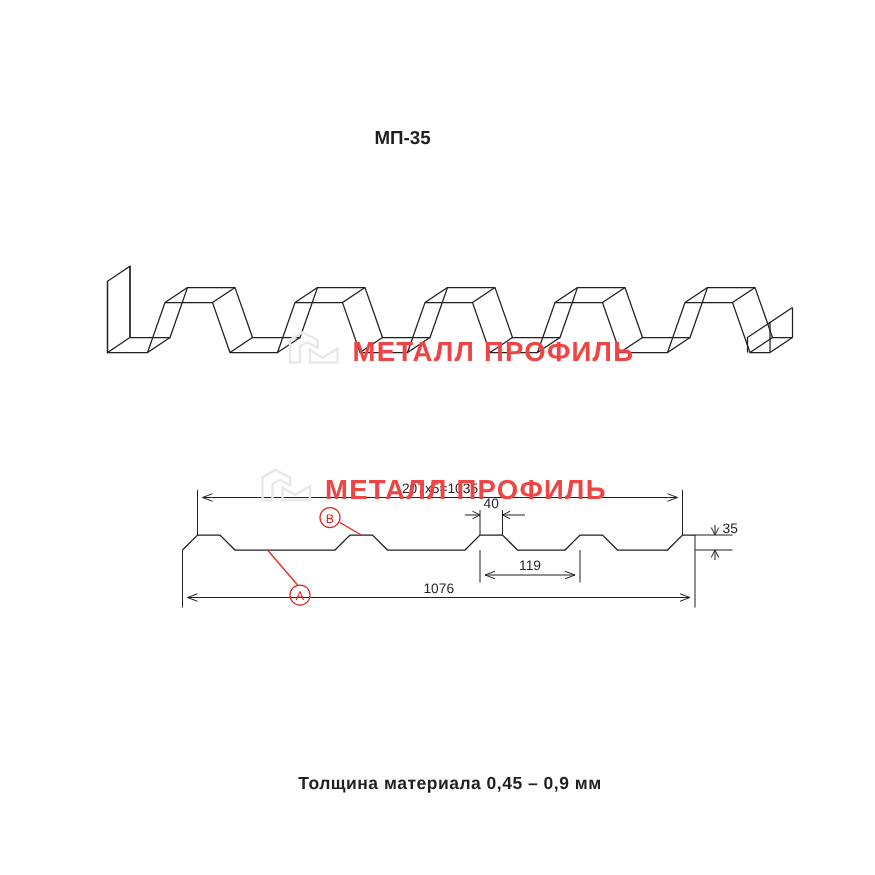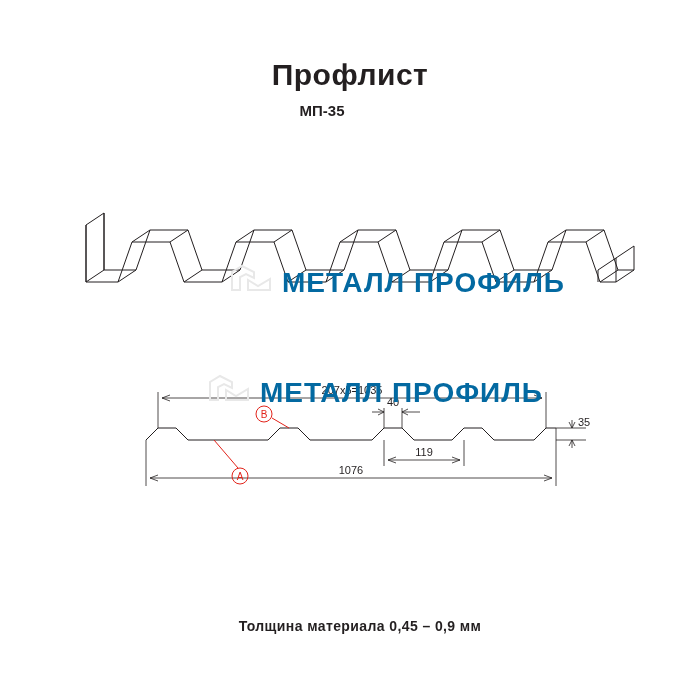--- a/index.html
+++ b/index.html
@@ -45,23 +45,23 @@
     position: absolute;
     left: 0;
   }
   #iso-view { top: 160px; width: 700px; height: 160px; }
   #section-view { top: 350px; width: 700px; height: 160px; }
 
   
   .watermark {
     position: absolute;
     pointer-events: none;
-    color: #0369a1;
-    font-weight: bold;
-    font-size: 28px;
+    color: #ef4444;
+    font-weight: bold;
+    font-size: 22px;
     letter-spacing: 1px;
     white-space: nowrap;
   }
   #wm-top { top: 262px; left: 228px; }
   #wm-bottom { top: 372px; left: 206px; }
   .wm-logo {
     display: inline-block;
     vertical-align: middle;
     margin-right: 8px;
   }
@@ -88,21 +88,20 @@
   .ln { stroke: #231f20; fill: none; stroke-width: 1; }
   .thin { stroke: #231f20; fill: none; stroke-width: 0.8; }
   .red { stroke: #e2231a; fill: none; stroke-width: 1; }
   .redtxt { fill: #e2231a; }
 </style>
 </head>
 <body>
 
 <div id="page">
 
-  <div class="title">Профлист</div>
   <div class="subtitle">МП-35</div>
 
   <div class="drawing" id="iso-view">
     <svg width="700" height="160" viewBox="0 0 700 160">
       <g class="ln" stroke-linejoin="miter" stroke-linecap="butt">
 
         <path d="M86,65 L104,53 L104,110 L86,122 Z"></path>
         <path d="M86,65 L86,122"></path>
 
         <path d="M86,122 L118,122 L132,82 L170,82 L184,122 L222,122 L236,82 L274,82 L288,122

